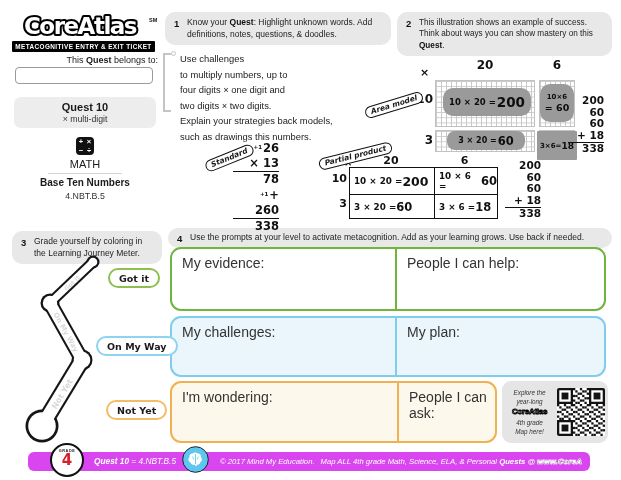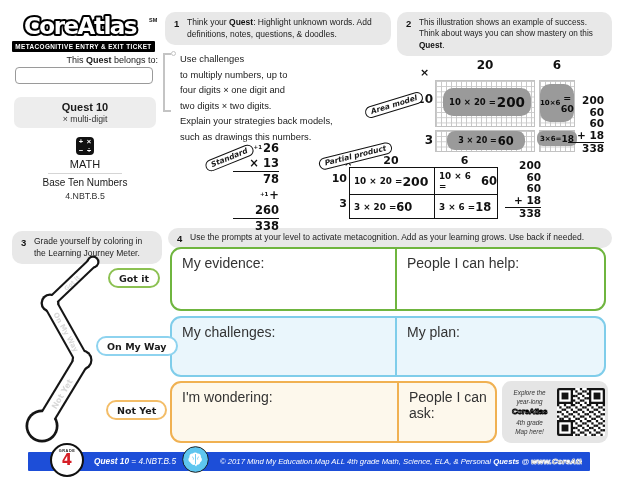--- a/index.html
+++ b/index.html
@@ -39,21 +39,21 @@
 
   .oval{position:absolute;background:#fff;border-radius:99px;padding:2.5px 9px;font-size:9.5px;
         font-weight:bold;color:#1a1a1a;font-family:"DejaVu Sans",sans-serif;z-index:3}
 
   .prompt-box{position:absolute;border-radius:11px;border:2px solid}
   .plabel{position:absolute;left:10px;top:6px;font-size:14px;color:#333}
   .vline{position:absolute;top:0;bottom:0;width:1.6px}
 
   .conn{position:absolute;background:#c4c4c4;z-index:1}
 
-  .footer-bar{position:absolute;background:#1d4ed8;border-radius:1px;color:#fff;font-style:italic}
+  .footer-bar{position:absolute;background:#d946ef;border-radius:6px;color:#fff;font-style:italic}
   .url-bubble{font-weight:800;color:#000;-webkit-text-stroke:.7px #fff;text-shadow:0 0 1.5px #fff;letter-spacing:.2px}
 
   .mini-logo{font-weight:800;color:#fff;-webkit-text-stroke:.8px #000;text-shadow:0 0 1px #000;font-size:8px;font-style:normal;letter-spacing:-.3px}
 </style>
 </head>
 <body>
 
 <div class="page">
 
   <svg class="abs" style="left:8px;top:8px" width="154" height="34">
@@ -77,26 +77,26 @@
   <div class="abs" style="left:76px;top:137px;width:18px;height:18px;background:#111;border-radius:4px;
        display:grid;grid-template-columns:1fr 1fr;color:#fff;font-size:7.5px;font-weight:bold;
        text-align:center;line-height:9px;padding:0 1px">
     <span>+</span>
     <span>×</span>
     <span>−</span>
     <span>÷</span>
   </div>
   <div class="abs" style="left:10px;top:158px;width:150px;text-align:center;font-size:11px;font-weight:normal">MATH</div>
   <div class="abs" style="left:48px;top:173px;width:74px;height:1px;background:#d5d5d5"></div>
-  <div class="abs" style="left:10px;top:177px;width:150px;text-align:center;font-size:10px;font-weight:normal">Base Ten Numbers</div>
+  <div class="abs" style="left:10px;top:177px;width:150px;text-align:center;font-size:10px;font-weight:bold">Base Ten Numbers</div>
   <div class="abs" style="left:10px;top:191px;width:150px;text-align:center;font-size:8.8px;color:#333">4.NBT.B.5</div>
 
   <div class="bubble" style="left:165px;top:12px;width:226px">
     <span class="num">1</span>
-    <span>Think your </span><b>Quest</b><span>: Highlight unknown words. Add definitions, notes, questions, &amp; doodles.</span>
+    <span>Know your </span><b>Quest</b><span>: Highlight unknown words. Add definitions, notes, questions, &amp; doodles.</span>
   </div>
 
   <div class="conn" style="left:163px;top:53px;width:1.5px;height:58px"></div>
   <div class="conn" style="left:163px;top:53px;width:8px;height:1.5px"></div>
   <div class="conn" style="left:163px;top:110px;width:8px;height:1.5px"></div>
   <div class="abs" style="left:171px;top:51px;width:5px;height:5px;border:1.5px solid #c4c4c4;border-radius:50%;background:#fff"></div>
 
   <div class="abs" style="left:180px;top:51px;width:215px;font-size:9.4px;line-height:15.6px;color:#222">
     <div>Use challenges</div>
     <div>to multiply numbers, up to</div>
@@ -119,29 +119,29 @@
 
   <div class="gridpaper" style="left:435px;top:80px;width:100px;height:47px"></div>
   <div class="gridpaper" style="left:539px;top:80px;width:36px;height:47px"></div>
   <div class="gridpaper" style="left:435px;top:130px;width:100px;height:22px"></div>
   <div class="gridpaper" style="left:539px;top:130px;width:36px;height:22px"></div>
 
   <div class="blob hand" style="left:443px;top:88px;width:88px;height:28px">
     <span class="beq">10 × 20 =</span>
     <span class="bval">200</span>
   </div>
-  <div class="blob hand" style="left:540px;top:84px;width:34px;height:38px;flex-direction:row;line-height:1.2">
+  <div class="blob hand" style="left:540px;top:84px;width:34px;height:38px;flex-direction:column;line-height:1.2">
     <span style="font-size:7px">10×6</span>
     <span style="font-size:9.5px">= 60</span>
   </div>
   <div class="blob hand" style="left:447px;top:131px;width:78px;height:19px;border-radius:8px">
     <span style="font-size:8px">3 × 20 =</span>
     <span style="font-size:11.5px;margin-left:1px">60</span>
   </div>
-  <div class="blob hand" style="left:537px;top:131px;width:40px;height:15px;border-radius:6px">
+  <div class="blob hand" style="left:537px;top:131px;width:40px;height:29px;border-radius:1px">
     <span style="font-size:7px">3×6=</span>
     <span style="font-size:9px">18</span>
   </div>
 
   <div class="tag" style="left:364px;top:99px;transform:rotate(-17deg)">Area model</div>
 
   <div class="sumcol hand" style="left:568px;top:95px;width:36px">
     <div>200</div>
     <div>60</div>
     <div>60</div>
@@ -405,21 +405,21 @@
         <rect x="0" y="28" width="14" height="14" fill="#141414"></rect>
         <rect x="2" y="30" width="10" height="10" fill="#fff"></rect>
         <rect x="4" y="32" width="6" height="6" fill="#141414"></rect>
       </svg>
   </div>
 
   <div class="footer-bar" style="left:28px;top:452px;width:562px;height:19px">
     <div class="abs" style="left:66px;top:0;height:19px;line-height:19px;font-size:8.3px;white-space:nowrap">
       <b>Quest 10</b><span> =  </span><span>4.NBT.B.5</span>
     </div>
-    <div class="abs" style="left:192px;right:8px;top:0;height:19px;display:flex;align-items:center;
+    <div class="abs" style="left:192px;right:8px;top:0;height:19px;display:flex;align-items:center;gap:6px;
          font-size:7.7px;white-space:nowrap;overflow:hidden">
       <span>© 2017 Mind My Education.</span>
       <span><span>Map ALL 4th grade Math, Science, ELA, &amp; Personal </span><b>Quests</b><span> @ </span><span class="url-bubble">www.CoreAtlas.io</span></span>
     </div>
   </div>
 
   <div class="abs" style="left:50px;top:443px;width:34px;height:34px;border:2.2px solid #111;border-radius:50%;
        background:#fff;z-index:3;text-align:center">
     <div style="font-size:3.8px;font-weight:bold;letter-spacing:.6px;margin-top:3.5px">GRADE</div>
     <div style="font-size:15px;font-weight:800;color:#d61f26;line-height:15px;font-family:'DejaVu Sans',sans-serif">4</div>

